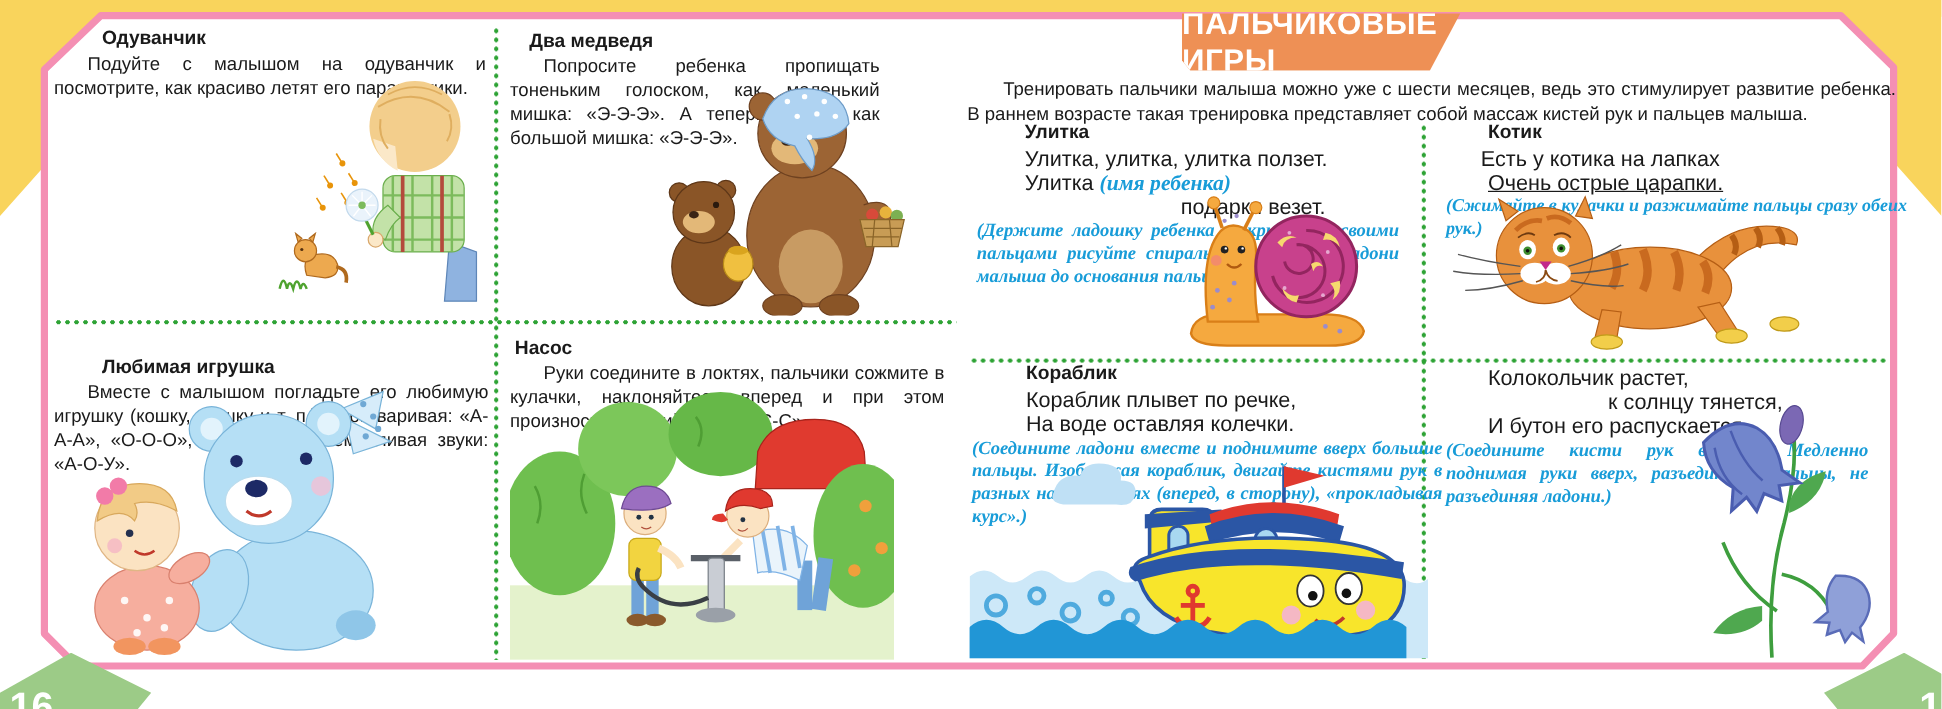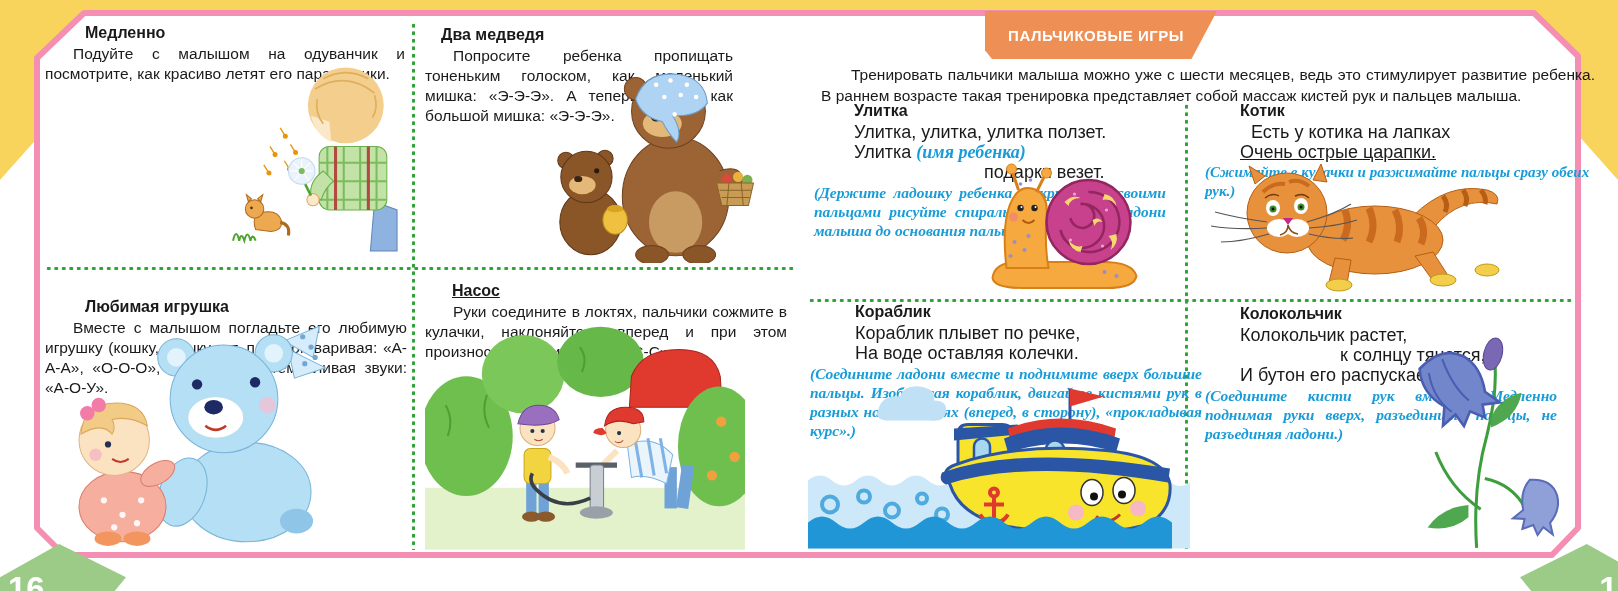--- a/index.html
+++ b/index.html
@@ -22,21 +22,21 @@
   .intro{position:absolute;z-index:2;font-size:15.5px;line-height:21px;text-indent:30px;text-align:justify;margin:0;}
   .poem-line{font-size:18px;line-height:20px;}
   .instr{margin-top:1px;font-family:"Liberation Serif", serif;font-style:italic;font-weight:700;
          color:#189CD8;font-size:15.5px;line-height:19px;text-align:justify;}
   .blue-inline{font-family:"Liberation Serif", serif;font-style:italic;font-weight:700;color:#189CD8;text-align:right;}
 
   
   .banner{position:absolute;left:985px;top:11px;width:232px;height:48px;z-index:3;
     background:#EE9055;clip-path:polygon(0 0,100% 0,89% 100%,3% 100%,0 82%);
     display:flex;align-items:center;justify-content:center;}
-  .banner span{color:#ffffff;font-weight:700;font-size:15px;letter-spacing:.5px;padding-right:10px;}
+  .banner span{color:#ffffff;font-weight:700;font-size:26px;letter-spacing:.5px;padding-right:10px;}
 
   
   .pent{position:absolute;top:544px;width:98px;height:64px;background:#9CCB87;z-index:3;padding-left:28px;}
   .pent-l{left:0;clip-path:polygon(47% 0,100% 52%,80% 100%,0 100%,0 52%);}
   .pent-r{left:1520px;clip-path:polygon(53% 0,100% 52%,100% 100%,20% 100%,0 52%);}
   .pent .num{position:absolute;bottom:0;font-size:33px;font-weight:700;color:#ffffff;}
   .pent-l .num{left:8px;}
   .pent-r .num{right:10px;text-align:center;}
 
   .ill{position:absolute;z-index:2;}
@@ -56,67 +56,66 @@
   <div class="dot-v" style="left:411px;top:22px;height:528px;"></div>
   <div class="dot-h" style="left:45px;top:266px;width:752px;"></div>
   <div class="dot-h" style="left:808px;top:298px;width:764px;"></div>
   <div class="dot-v" style="left:1184px;top:103px;height:446px;"></div>
 
   <div class="banner">
     <span>ПАЛЬЧИКОВЫЕ ИГРЫ</span>
   </div>
 
   <div class="sect" style="left:45px;top:24px;width:360px;">
-    <h3>Медленно</h3>
+    <h3>Одуванчик</h3>
     <p class="body">Подуйте с малышом на одуванчик и посмотрите, как красиво летят его парашютики.</p>
   </div>
 
   <div class="sect" style="left:425px;top:26px;width:308px;">
     <h3 style="margin-left:16px;">Два медведя</h3>
     <p class="body">Попросите ребенка пропищать тоненьким голоском, как маленький мишка: «Э-Э-Э». А теперь басом, как большой мишка: «Э-Э-Э».</p>
   </div>
 
   <div class="sect" style="left:45px;top:298px;width:362px;">
     <h3>Любимая игрушка</h3>
     <p class="body">Вместе с малышом погладьте его любимую игрушку (кошку, мишку и т. п.), проговаривая: «А-А-А», «О-О-О», «У-У-У», а затем сливая звуки: «А-О-У».</p>
   </div>
 
   <div class="sect" style="left:425px;top:282px;width:362px;">
-    <h3 style="margin-left:27px;text-decoration:underline;">Насос</h3>
+    <h3 style="margin-left:4px;">Насос</h3>
     <p class="body">Руки соедините в локтях, пальчики сожмите в кулачки, наклоняйтесь вперед и при этом произносите долгий звук «С-С-С».</p>
   </div>
 
-  <p class="intro" style="left:806px;top:64px;width:774px;margin-left:15px;">Тренировать пальчики малыша можно уже с шести месяцев, ведь это стимулирует развитие ребенка. В раннем возрасте такая тренировка представляет собой массаж кистей рук и пальцев малыша.</p>
+  <p class="intro" style="left:806px;top:64px;width:774px;">Тренировать пальчики малыша можно уже с шести месяцев, ведь это стимулирует развитие ребенка. В раннем возрасте такая тренировка представляет собой массаж кистей рук и пальцев малыша.</p>
 
   <div class="sect" style="left:814px;top:102px;width:352px;">
     <h3>Улитка</h3>
     <div class="poem-line" style="margin-left:40px;">Улитка, улитка, улитка ползет.</div>
     <div class="poem-line" style="margin-left:40px;">
       <span>Улитка </span><span class="blue-inline">(имя ребенка)</span>
     </div>
     <div class="poem-line" style="margin-left:170px;">подарки везет.</div>
     <div class="instr">(Держите ладошку ребенка открытой и своими пальцами рисуйте спираль от середины ладони малыша до основания пальцев.)</div>
   </div>
 
   <div class="sect" style="left:1205px;top:102px;width:392px;">
     <h3 style="margin-left:35px;">Котик</h3>
-    <div class="poem-line" style="margin-left:46px;">Есть у котика на лапках</div>
+    <div class="poem-line" style="margin-left:29px;">Есть у котика на лапках</div>
     <div class="poem-line" style="margin-left:35px;text-decoration:underline;">Очень острые царапки.</div>
     <div class="instr" style="font-size:15px;text-align:left;">(Сжимайте в кулачки и разжимайте пальцы сразу обеих рук.)</div>
   </div>
 
   <div class="sect" style="left:810px;top:303px;width:392px;">
     <h3 style="margin-left:45px;">Кораблик</h3>
     <div class="poem-line" style="margin-left:45px;">Кораблик плывет по речке,</div>
     <div class="poem-line" style="margin-left:45px;">На воде оставляя колечки.</div>
     <div class="instr">(Соедините ладони вместе и поднимите вверх большие пальцы. Изображая кораблик, двигайте кистями рук в разных направлениях (вперед, в сторону), «прокладывая курс».)</div>
   </div>
 
   <div class="sect" style="left:1205px;top:305px;width:352px;">
-    <h3 style="margin-left:35px;">Колокольчик</h3>
     <div class="poem-line" style="margin-left:35px;">Колокольчик растет,</div>
     <div class="poem-line" style="margin-left:135px;">к солнцу тянется,</div>
     <div class="poem-line" style="margin-left:35px;">И бутон его распускается.</div>
     <div class="instr">(Соедините кисти рук вместе. Медленно поднимая руки вверх, разъедините пальцы, не разъединяя ладони.)</div>
   </div>
 
   <svg class="ill" style="left:218px;top:48px;" width="190" height="205" viewBox="0 0 180 200">
     <g stroke="#E8940A" stroke-width="1.3" fill="#E8940A">
       <g transform="translate(48,96)">
           <line x1="0" y1="0" x2="5" y2="8"></line>

